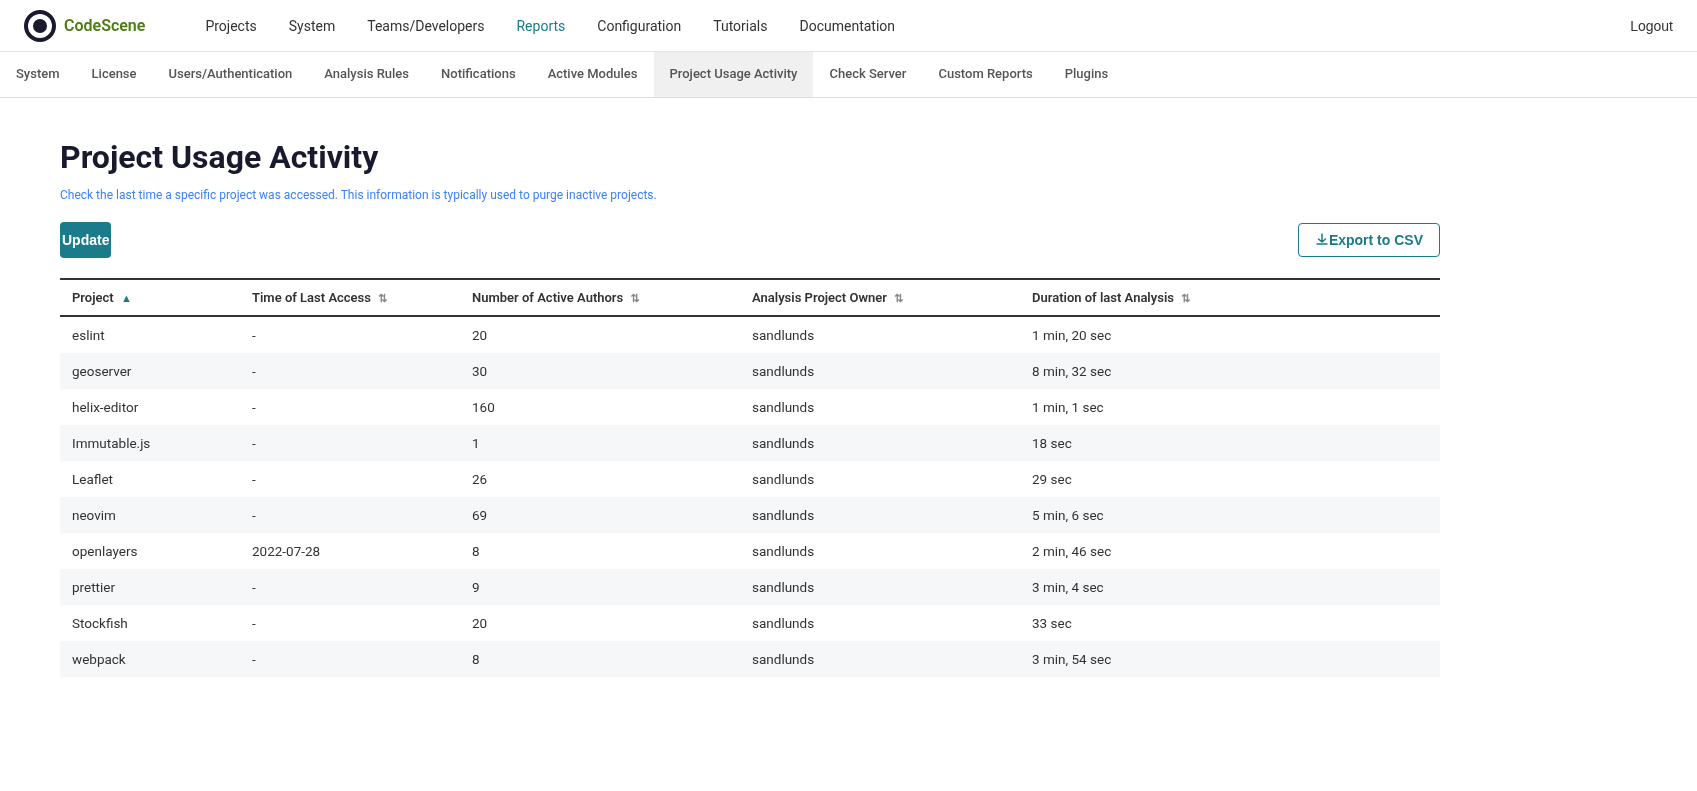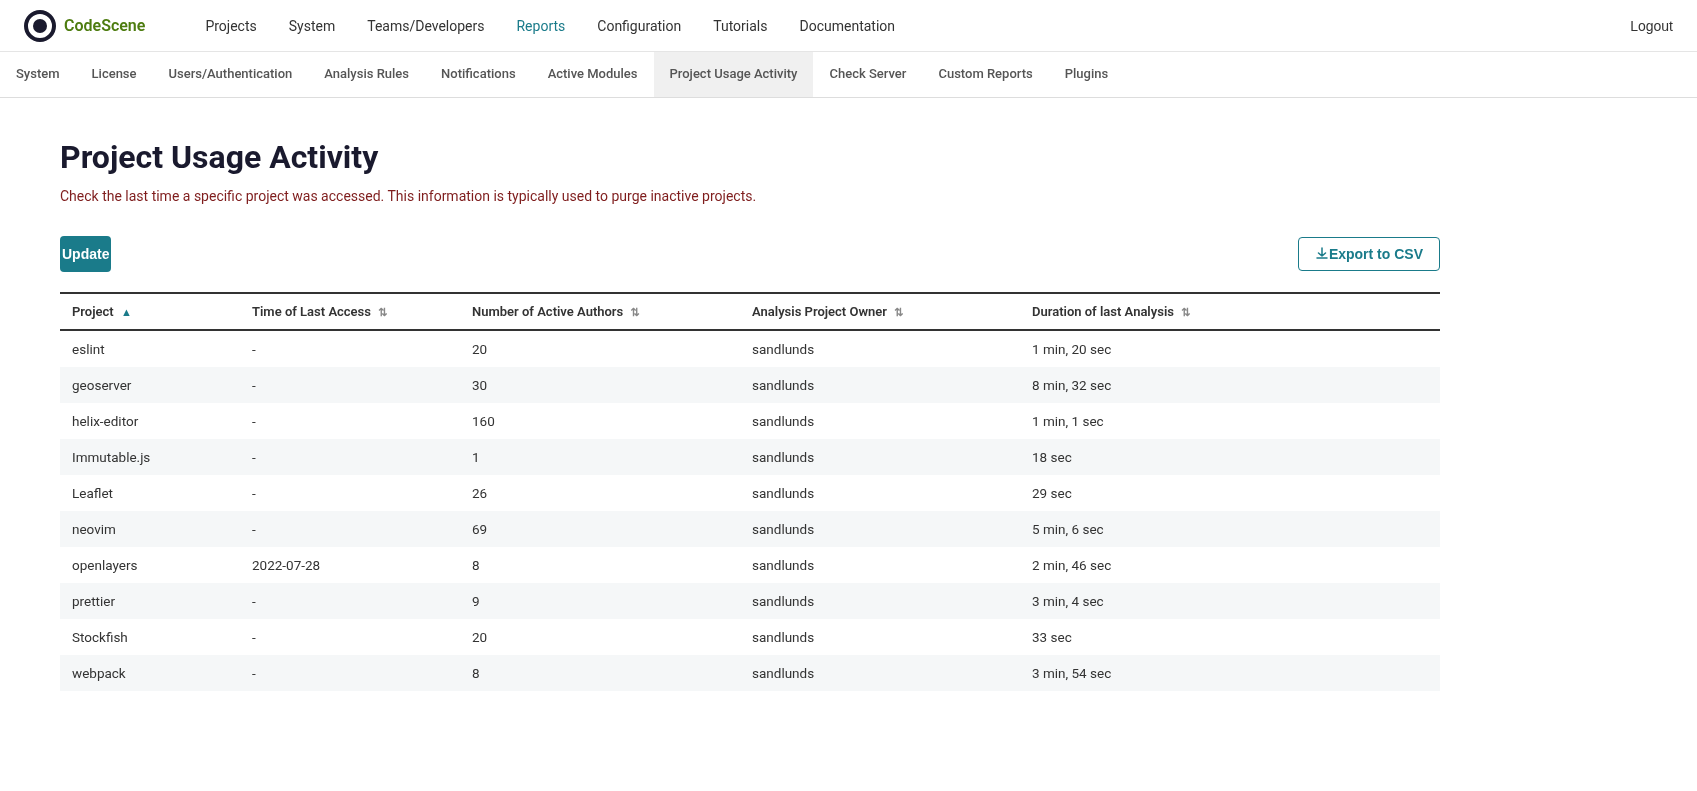--- a/index.html
+++ b/index.html
@@ -78,23 +78,23 @@
       padding: 40px 60px;
       max-width: 1500px;
     }
     .page-title {
       font-size: 32px;
       font-weight: 700;
       color: #1a1a2e;
       margin-bottom: 12px;
     }
     .page-desc {
-      font-size: 14px;
-      color: #7f1d1d;
-      margin-bottom: 32px;
+      font-size: 12px;
+      color: #3b82f6;
+      margin-bottom: 20px;
     }
     .toolbar {
       display: flex;
       justify-content: space-between;
       align-items: center;
       margin-bottom: 20px;
     }
     .update-btn {
       background: #1a7b8a;
       color: #fff;

